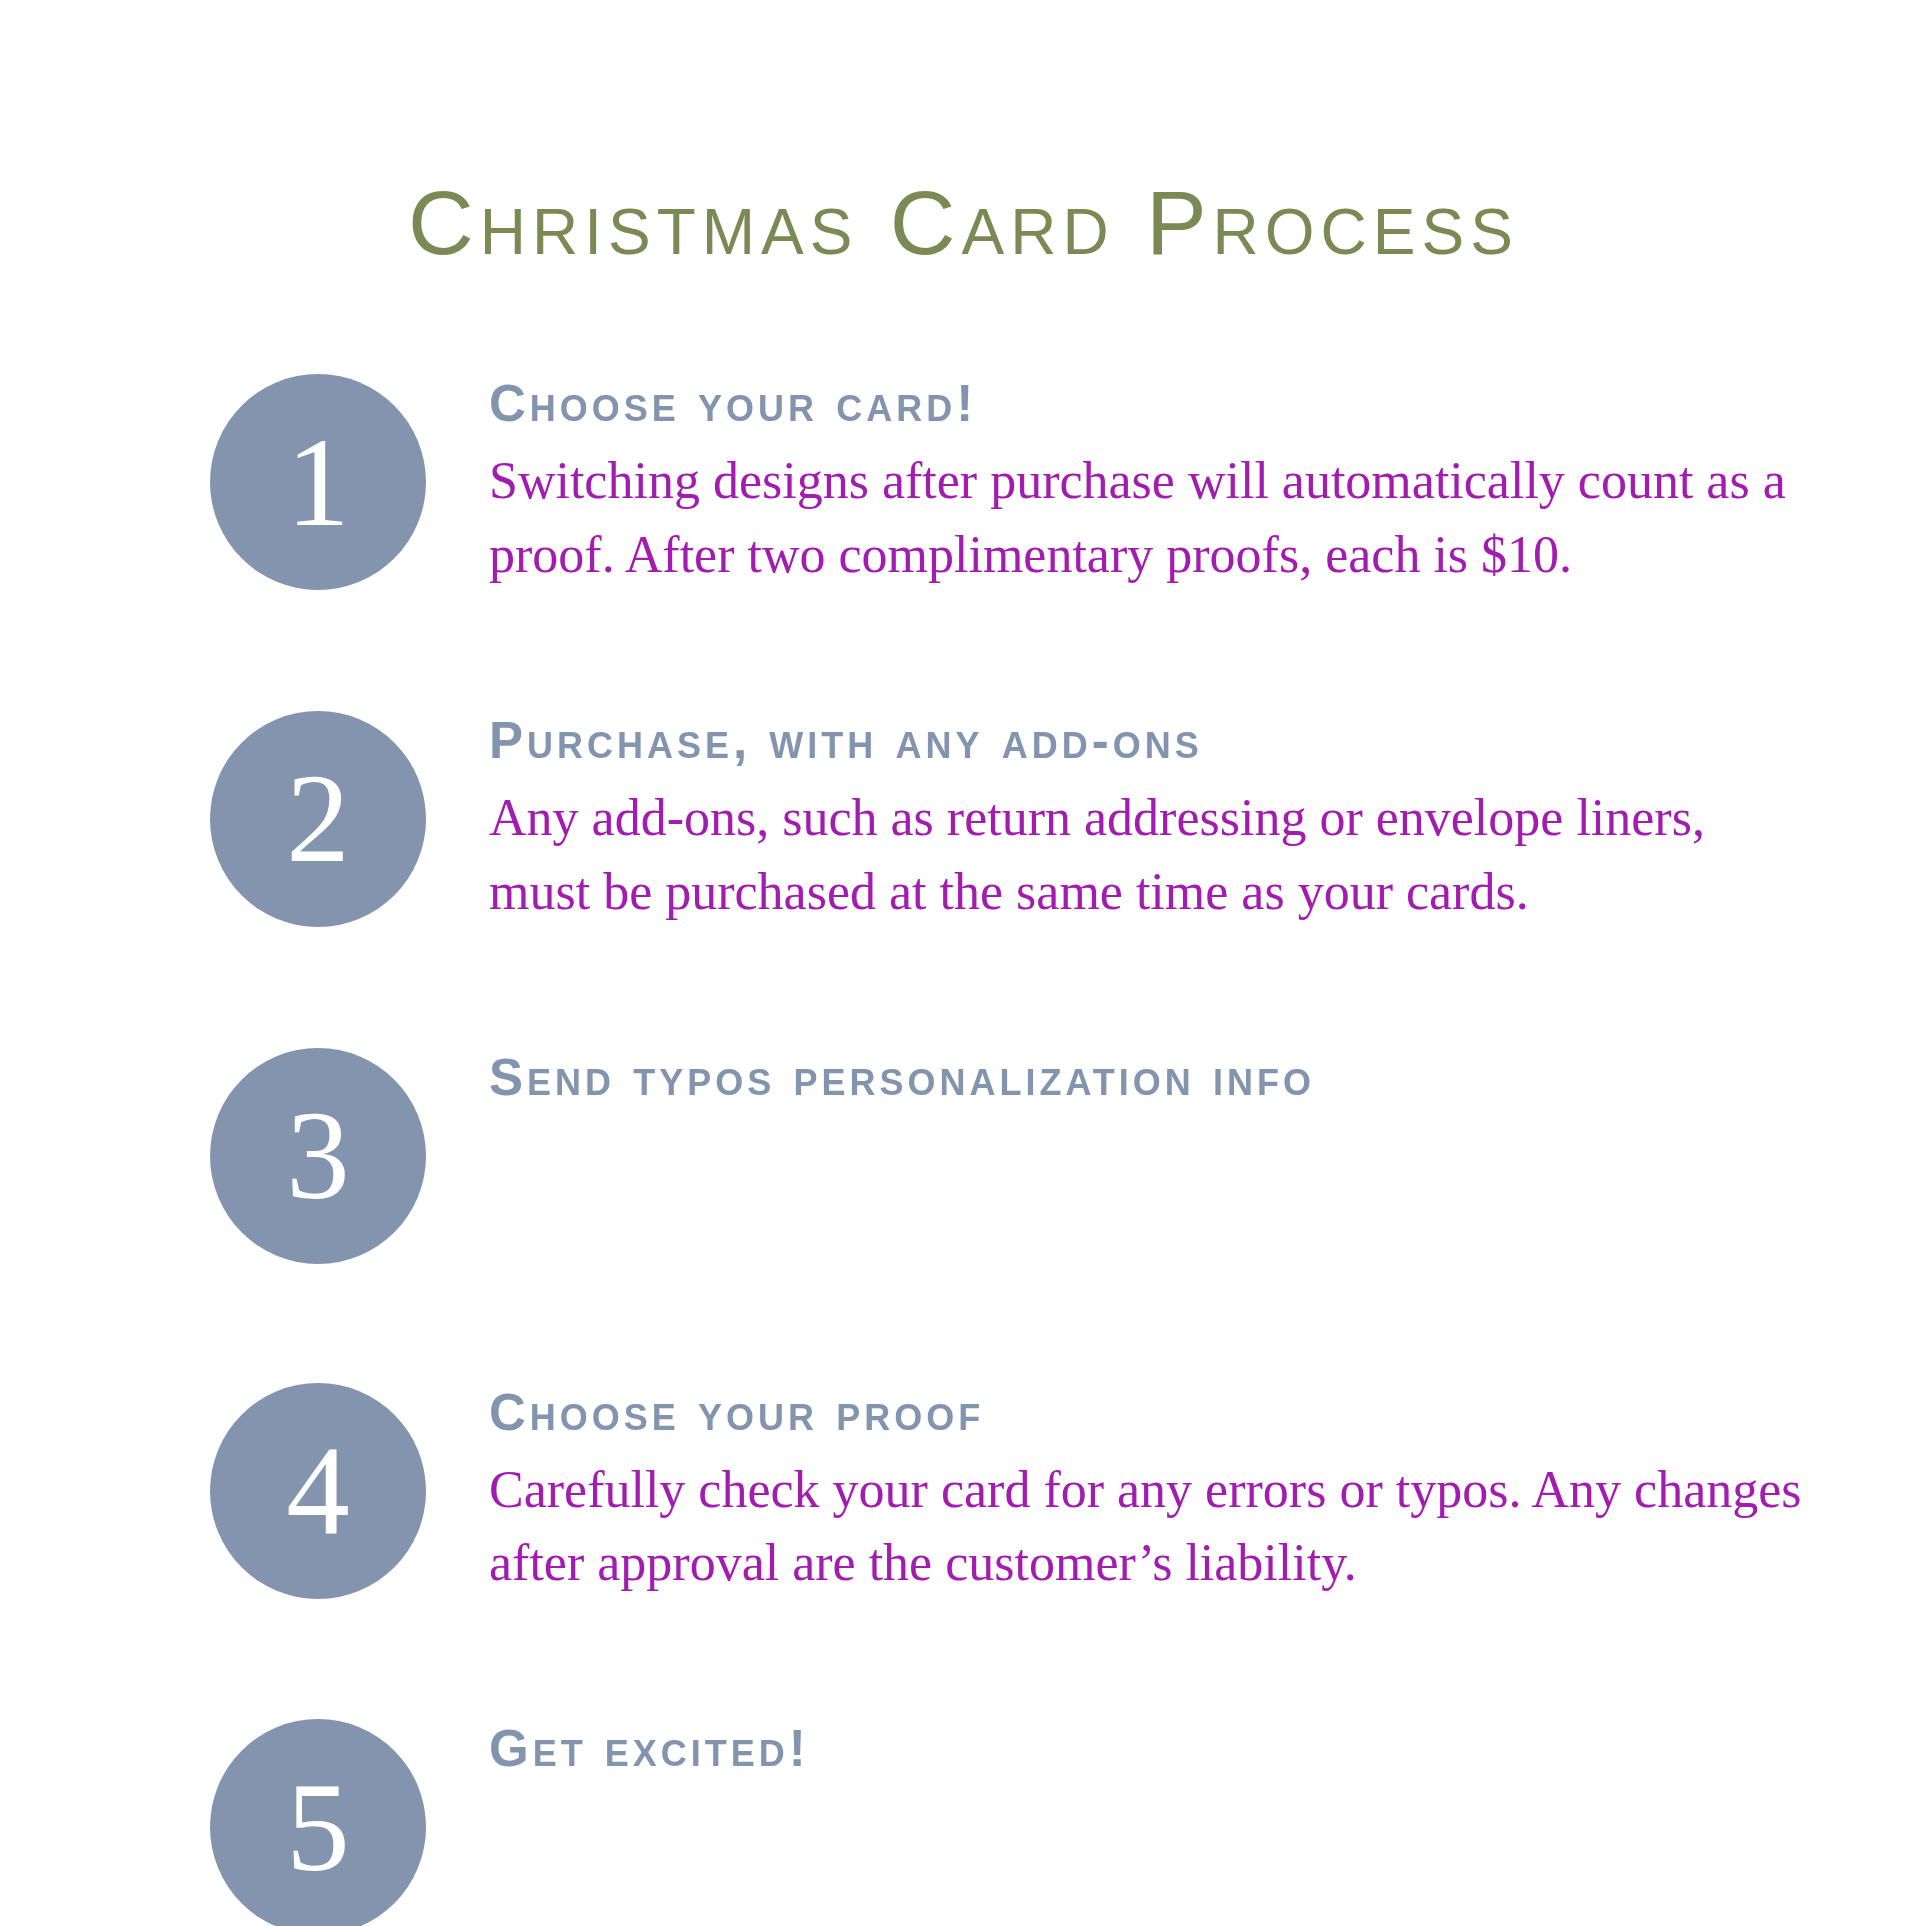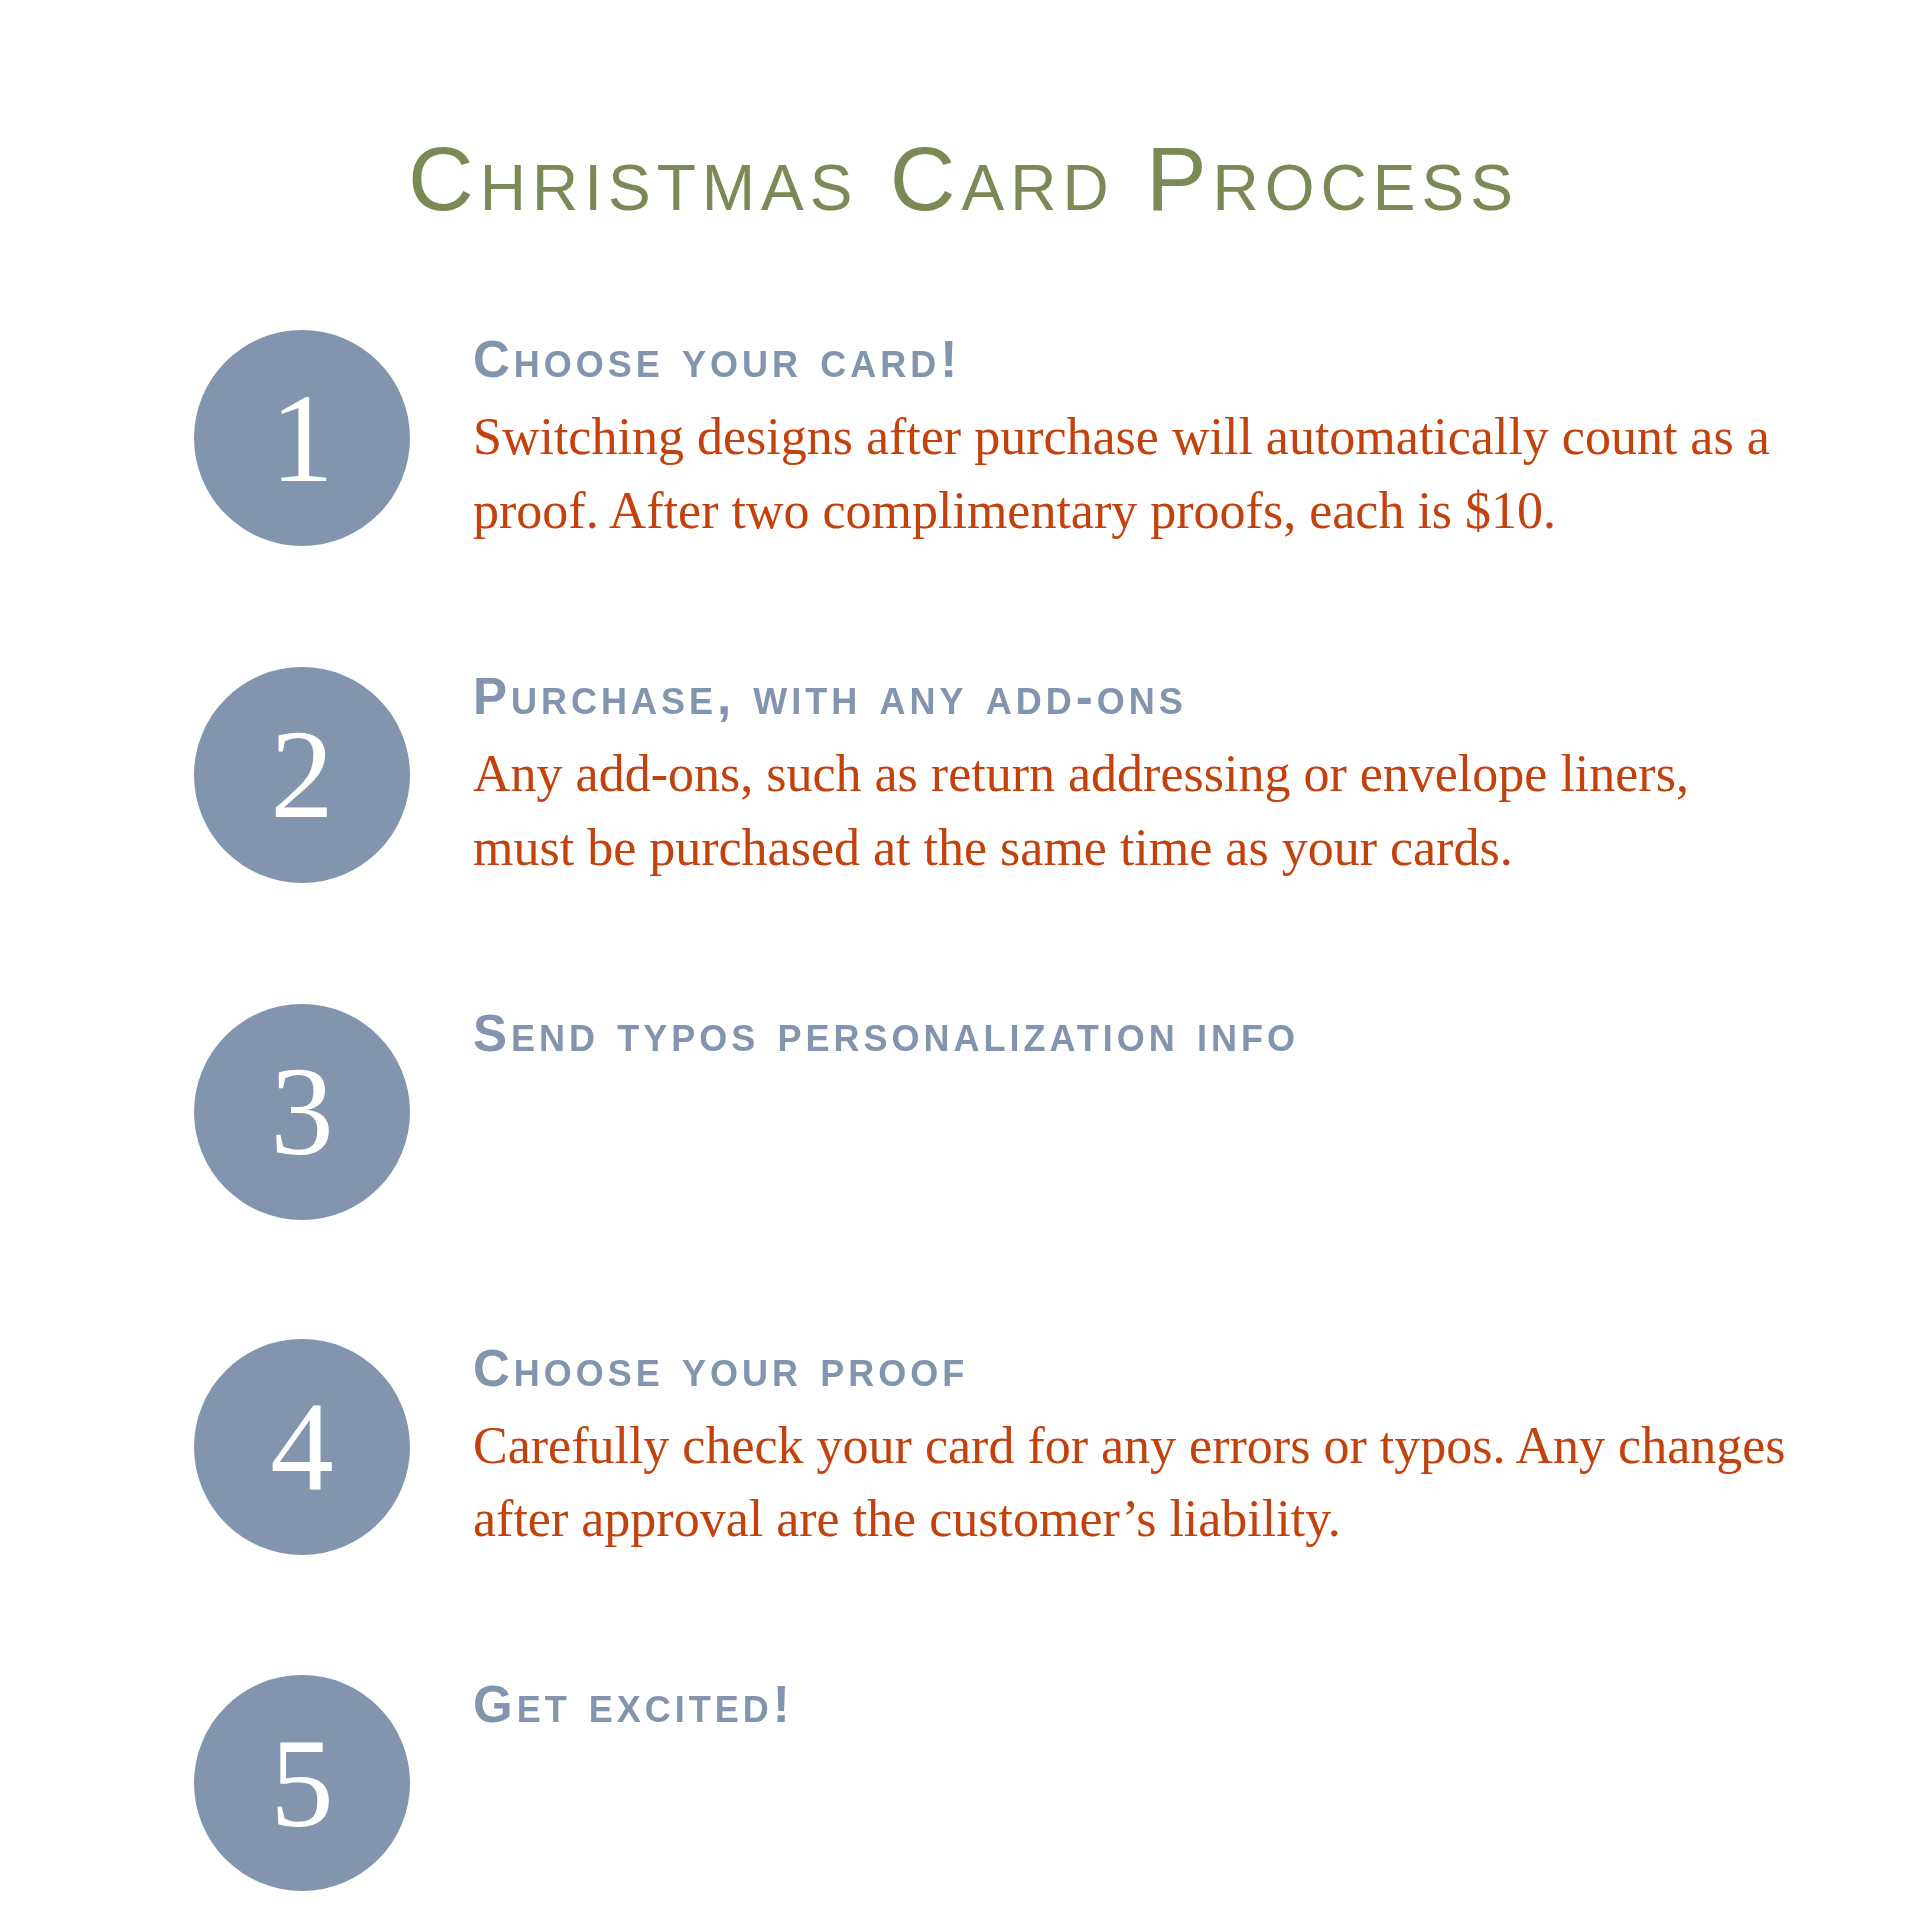--- a/index.html
+++ b/index.html
@@ -11,21 +11,22 @@
     height: 1927px;
     background: #ffffff;
     font-family: "Liberation Serif", serif;
     overflow: hidden;
   }
   .page {
     position: relative;
     width: 1927px;
     height: 1464px;
     box-sizing: border-box;
-    padding: 0;
+    padding: 16px;
+    margin-top: 28px;
   }
   .title {
     text-align: center;
     color: #7b8a55;
     font-family: "Liberation Sans", sans-serif;
     font-size: 91px;
     letter-spacing: 6px;
     font-weight: 400;
     margin: 0;
     padding-top: 127px;
@@ -68,21 +69,21 @@
     color: #8294ae;
     font-family: "Liberation Sans", sans-serif;
     font-size: 51px;
     letter-spacing: 4px;
     font-variant: small-caps;
     margin: 0 0 12px 0;
     line-height: 1.1;
     font-weight: 700;
   }
   .step-text {
-    color: #c2410c;
+    color: #a21caf;
     font-family: "Liberation Serif", serif;
     font-size: 52px;
     line-height: 1.42;
     margin: 0;
   }
 </style>
 </head>
 <body>
 
 <div class="page">

